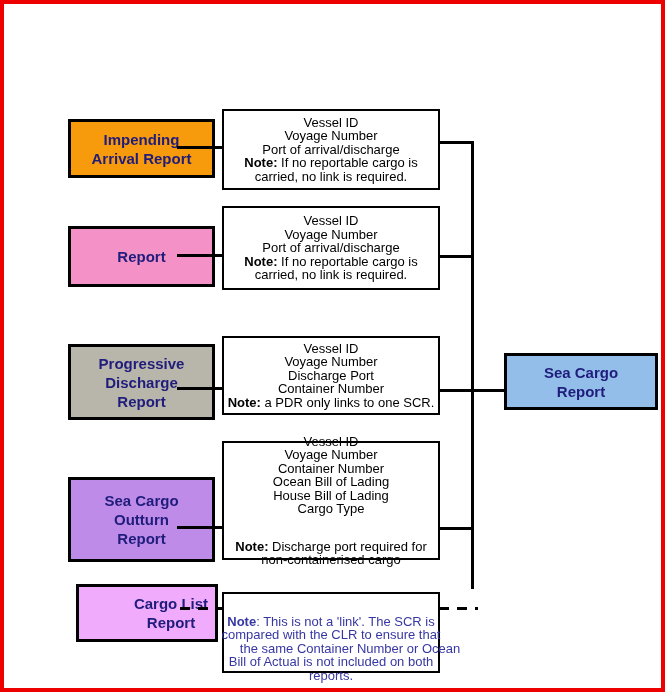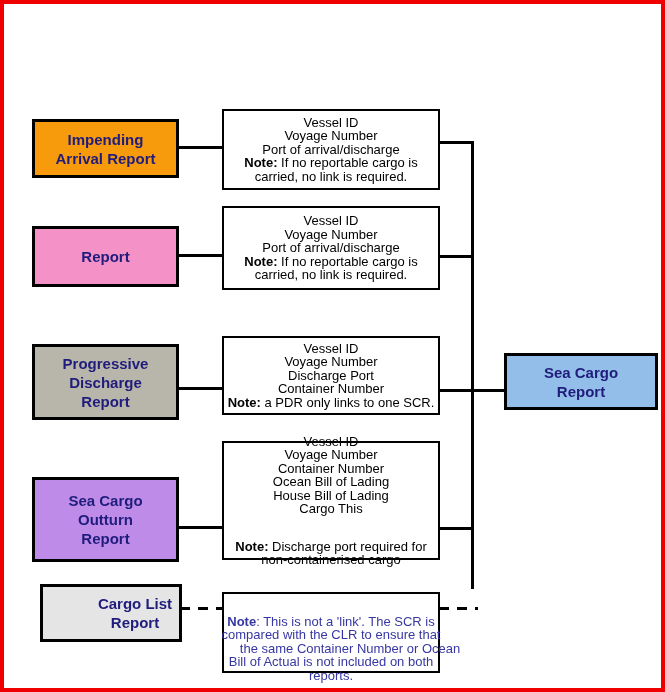--- a/index.html
+++ b/index.html
@@ -14,20 +14,21 @@
   }
   
   .lbox{
     position:absolute;
     box-sizing:border-box;
     border:3px solid #000;
     display:flex;flex-direction:column;justify-content:center;align-items:center;
     text-align:center;
     font-weight:bold;font-size:15px;line-height:19px;
     color:#1f1c7c;
+    margin-left:36px;
   }
   .lbox1{left:28px;top:115px;width:147px;height:59px;}
   .lbox2{left:28px;top:222px;width:147px;height:61px;}
   .lbox3{left:28px;top:340px;width:147px;height:76px;}
   .lbox4{left:28px;top:473px;width:147px;height:85px;}
   .lbox5{left:36px;top:580px;width:142px;height:58px;}
   
   .mbox{
     position:absolute;
     box-sizing:border-box;
@@ -88,21 +89,21 @@
   <div class="lbox lbox3" style="background: rgb(184, 181, 170);">
       <div style="white-space: nowrap;">Progressive</div>
       <div style="white-space: nowrap;">Discharge</div>
       <div style="white-space: nowrap;">Report</div>
     </div>
   <div class="lbox lbox4" style="background: rgb(190, 140, 232);">
       <div style="white-space: nowrap;">Sea Cargo</div>
       <div style="white-space: nowrap;">Outturn</div>
       <div style="white-space: nowrap;">Report</div>
     </div>
-  <div class="lbox lbox5" style="background: #e5e5e5; padding-left: 48px;">
+  <div class="lbox lbox5" style="background: #f0abfc; padding-left: 48px;">
       <div style="white-space: nowrap;">Cargo List</div>
       <div style="white-space: nowrap;">Report</div>
     </div>
 
   <div class="mbox mbox1">
       <div style="white-space: nowrap;">Vessel ID</div>
       <div style="white-space: nowrap;">Voyage Number</div>
       <div style="white-space: nowrap;">Port of arrival/discharge</div>
       <div style="white-space: nowrap;"><b>Note:</b> If no reportable cargo is</div>
       <div style="white-space: nowrap;">carried, no link is required.</div>
@@ -120,21 +121,21 @@
       <div style="white-space: nowrap;">Discharge Port</div>
       <div style="white-space: nowrap;">Container Number</div>
       <div style="white-space: nowrap;"><b>Note:</b> a PDR only links to one SCR.</div>
     </div>
   <div class="mbox mbox4">
       <div style="white-space: nowrap;">Vessel ID</div>
       <div style="white-space: nowrap;">Voyage Number</div>
       <div style="white-space: nowrap;">Container Number</div>
       <div style="white-space: nowrap;">Ocean Bill of Lading</div>
       <div style="white-space: nowrap;">House Bill of Lading</div>
-      <div style="white-space: nowrap;">Cargo This</div>
+      <div style="white-space: nowrap;">Cargo Type</div>
       <div style="white-space: nowrap; margin-top: 24px;"><b>Note:</b> Discharge port required for</div>
       <div style="white-space: nowrap;">non-containerised cargo</div>
     </div>
   <div class="mbox mbox5">
       <div style="white-space: nowrap; margin-top: 32px;"><b>Note</b>: This is not a 'link'. The SCR is</div>
       <div style="white-space: nowrap;">compared with the CLR to ensure that</div>
       <div style="white-space: nowrap; margin-left: 38px;">the same Container Number or Ocean</div>
       <div style="white-space: nowrap;">Bill of Actual is not included on both</div>
       <div style="white-space: nowrap;">reports.</div>
     </div>

